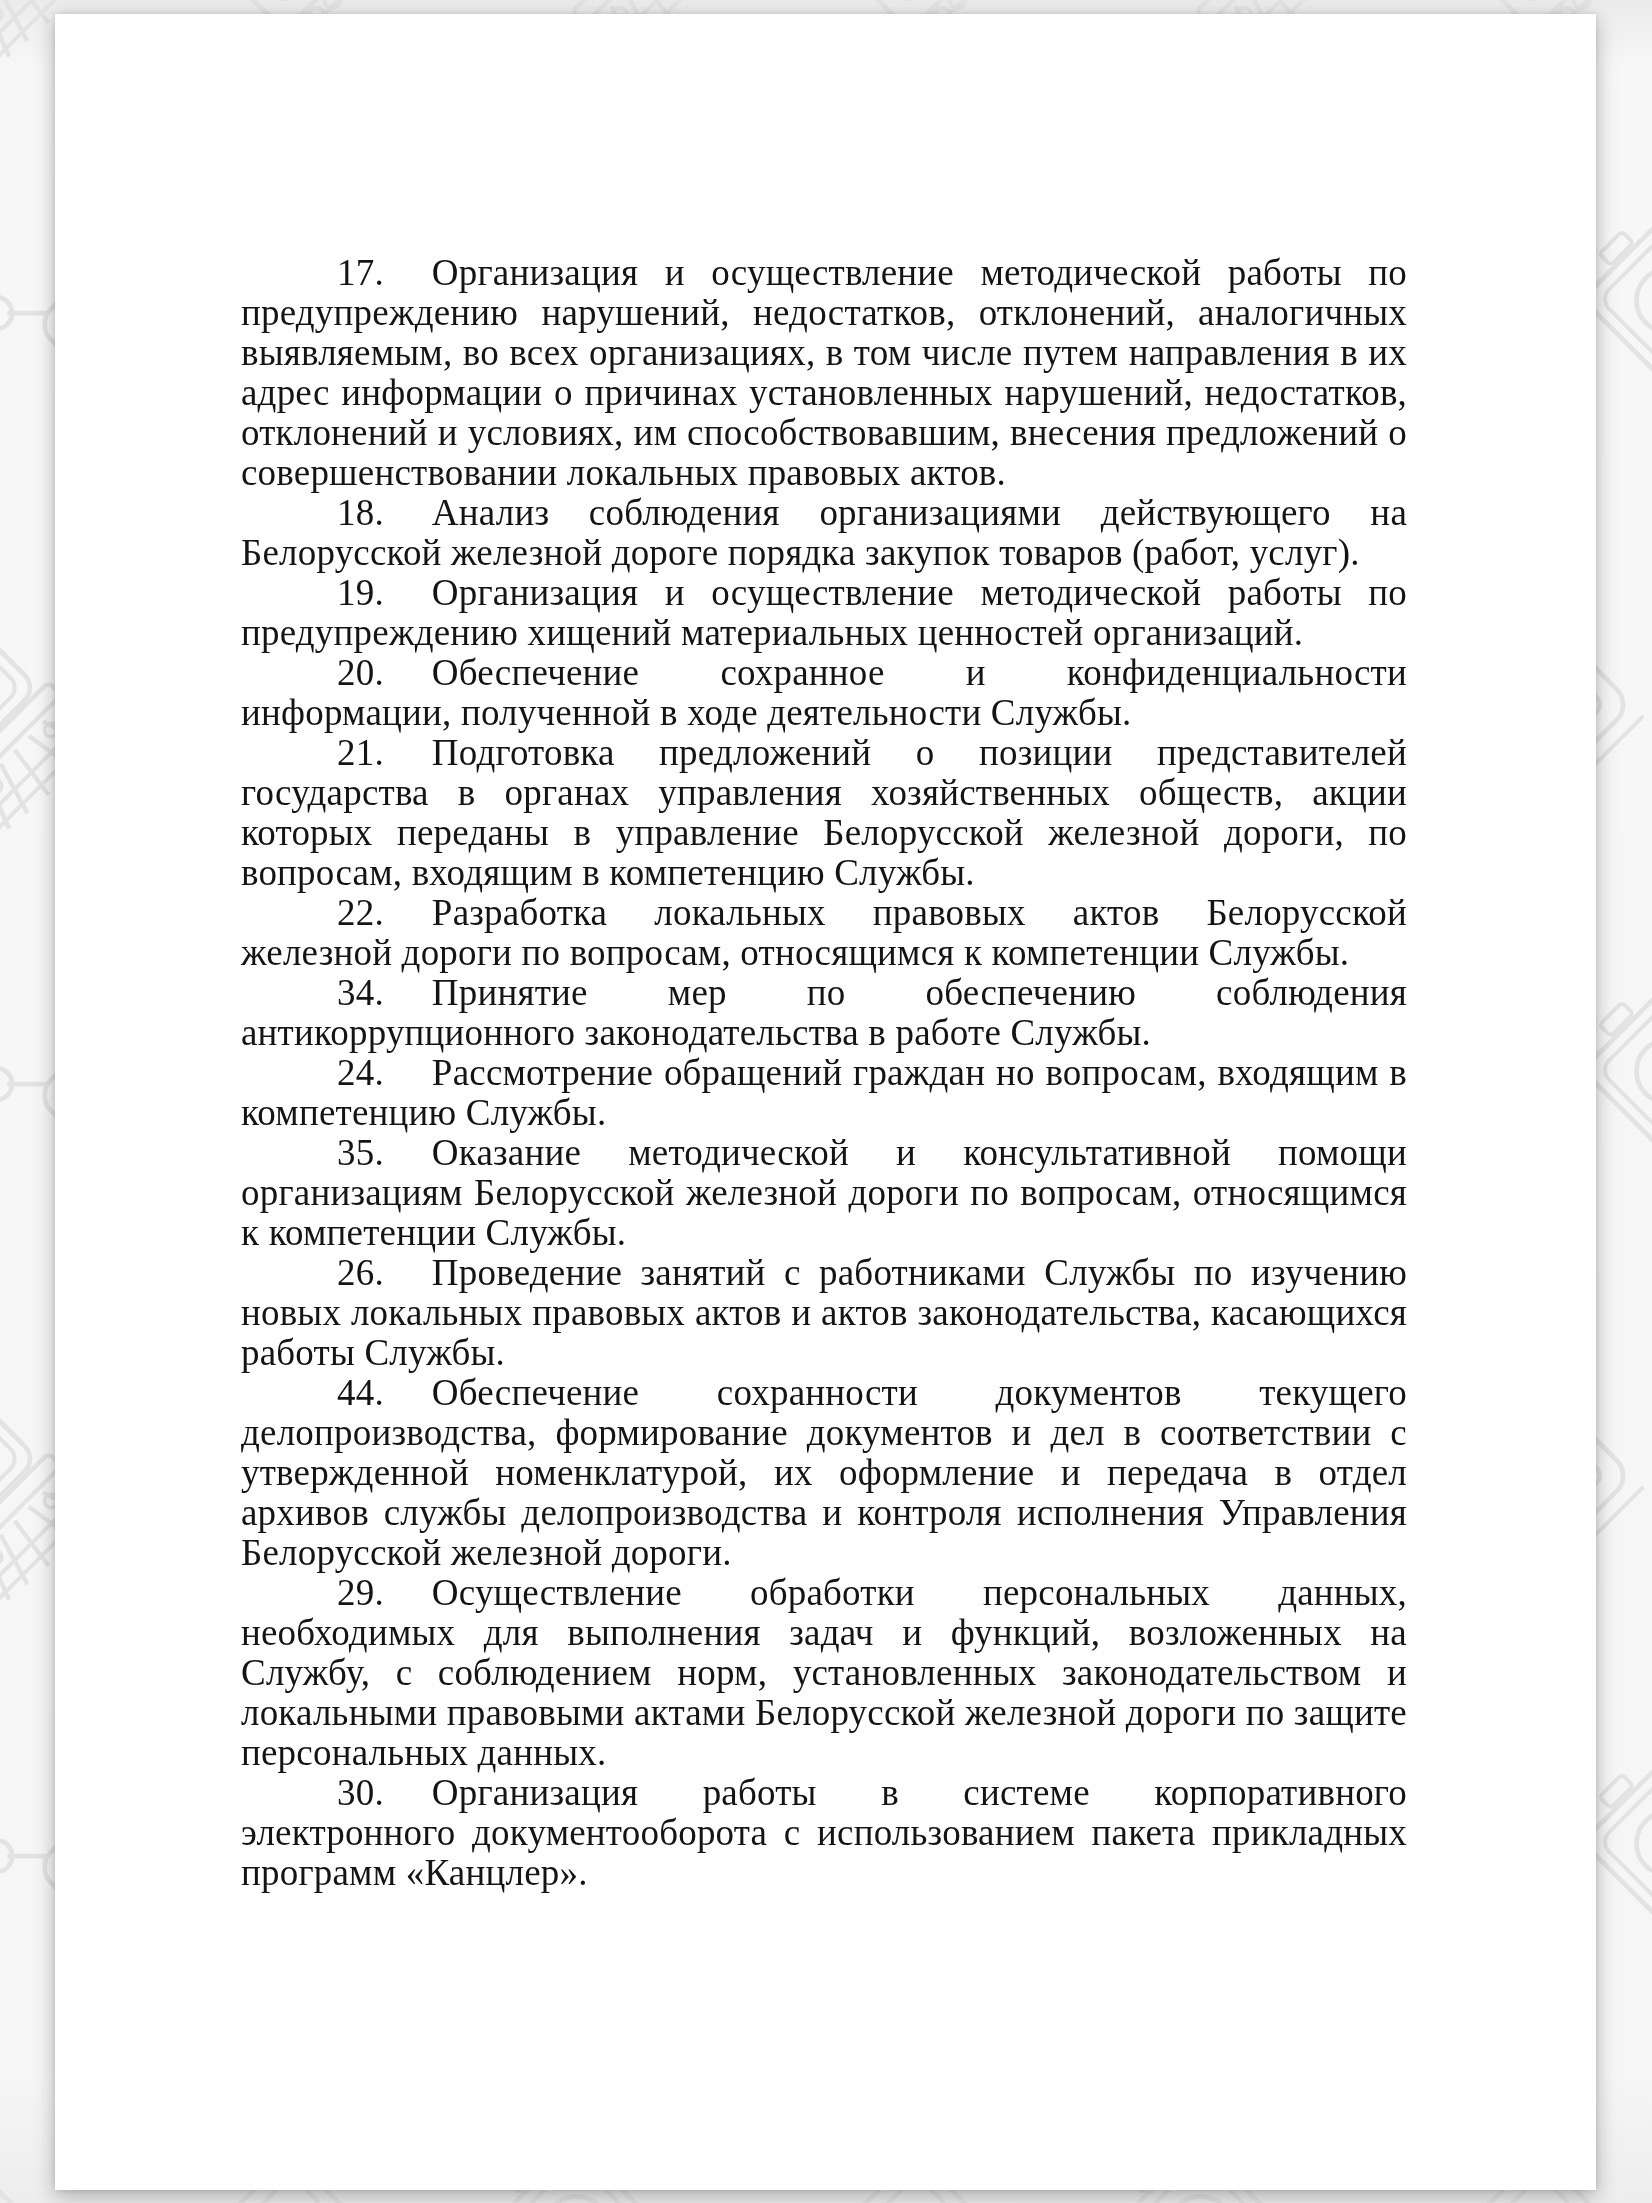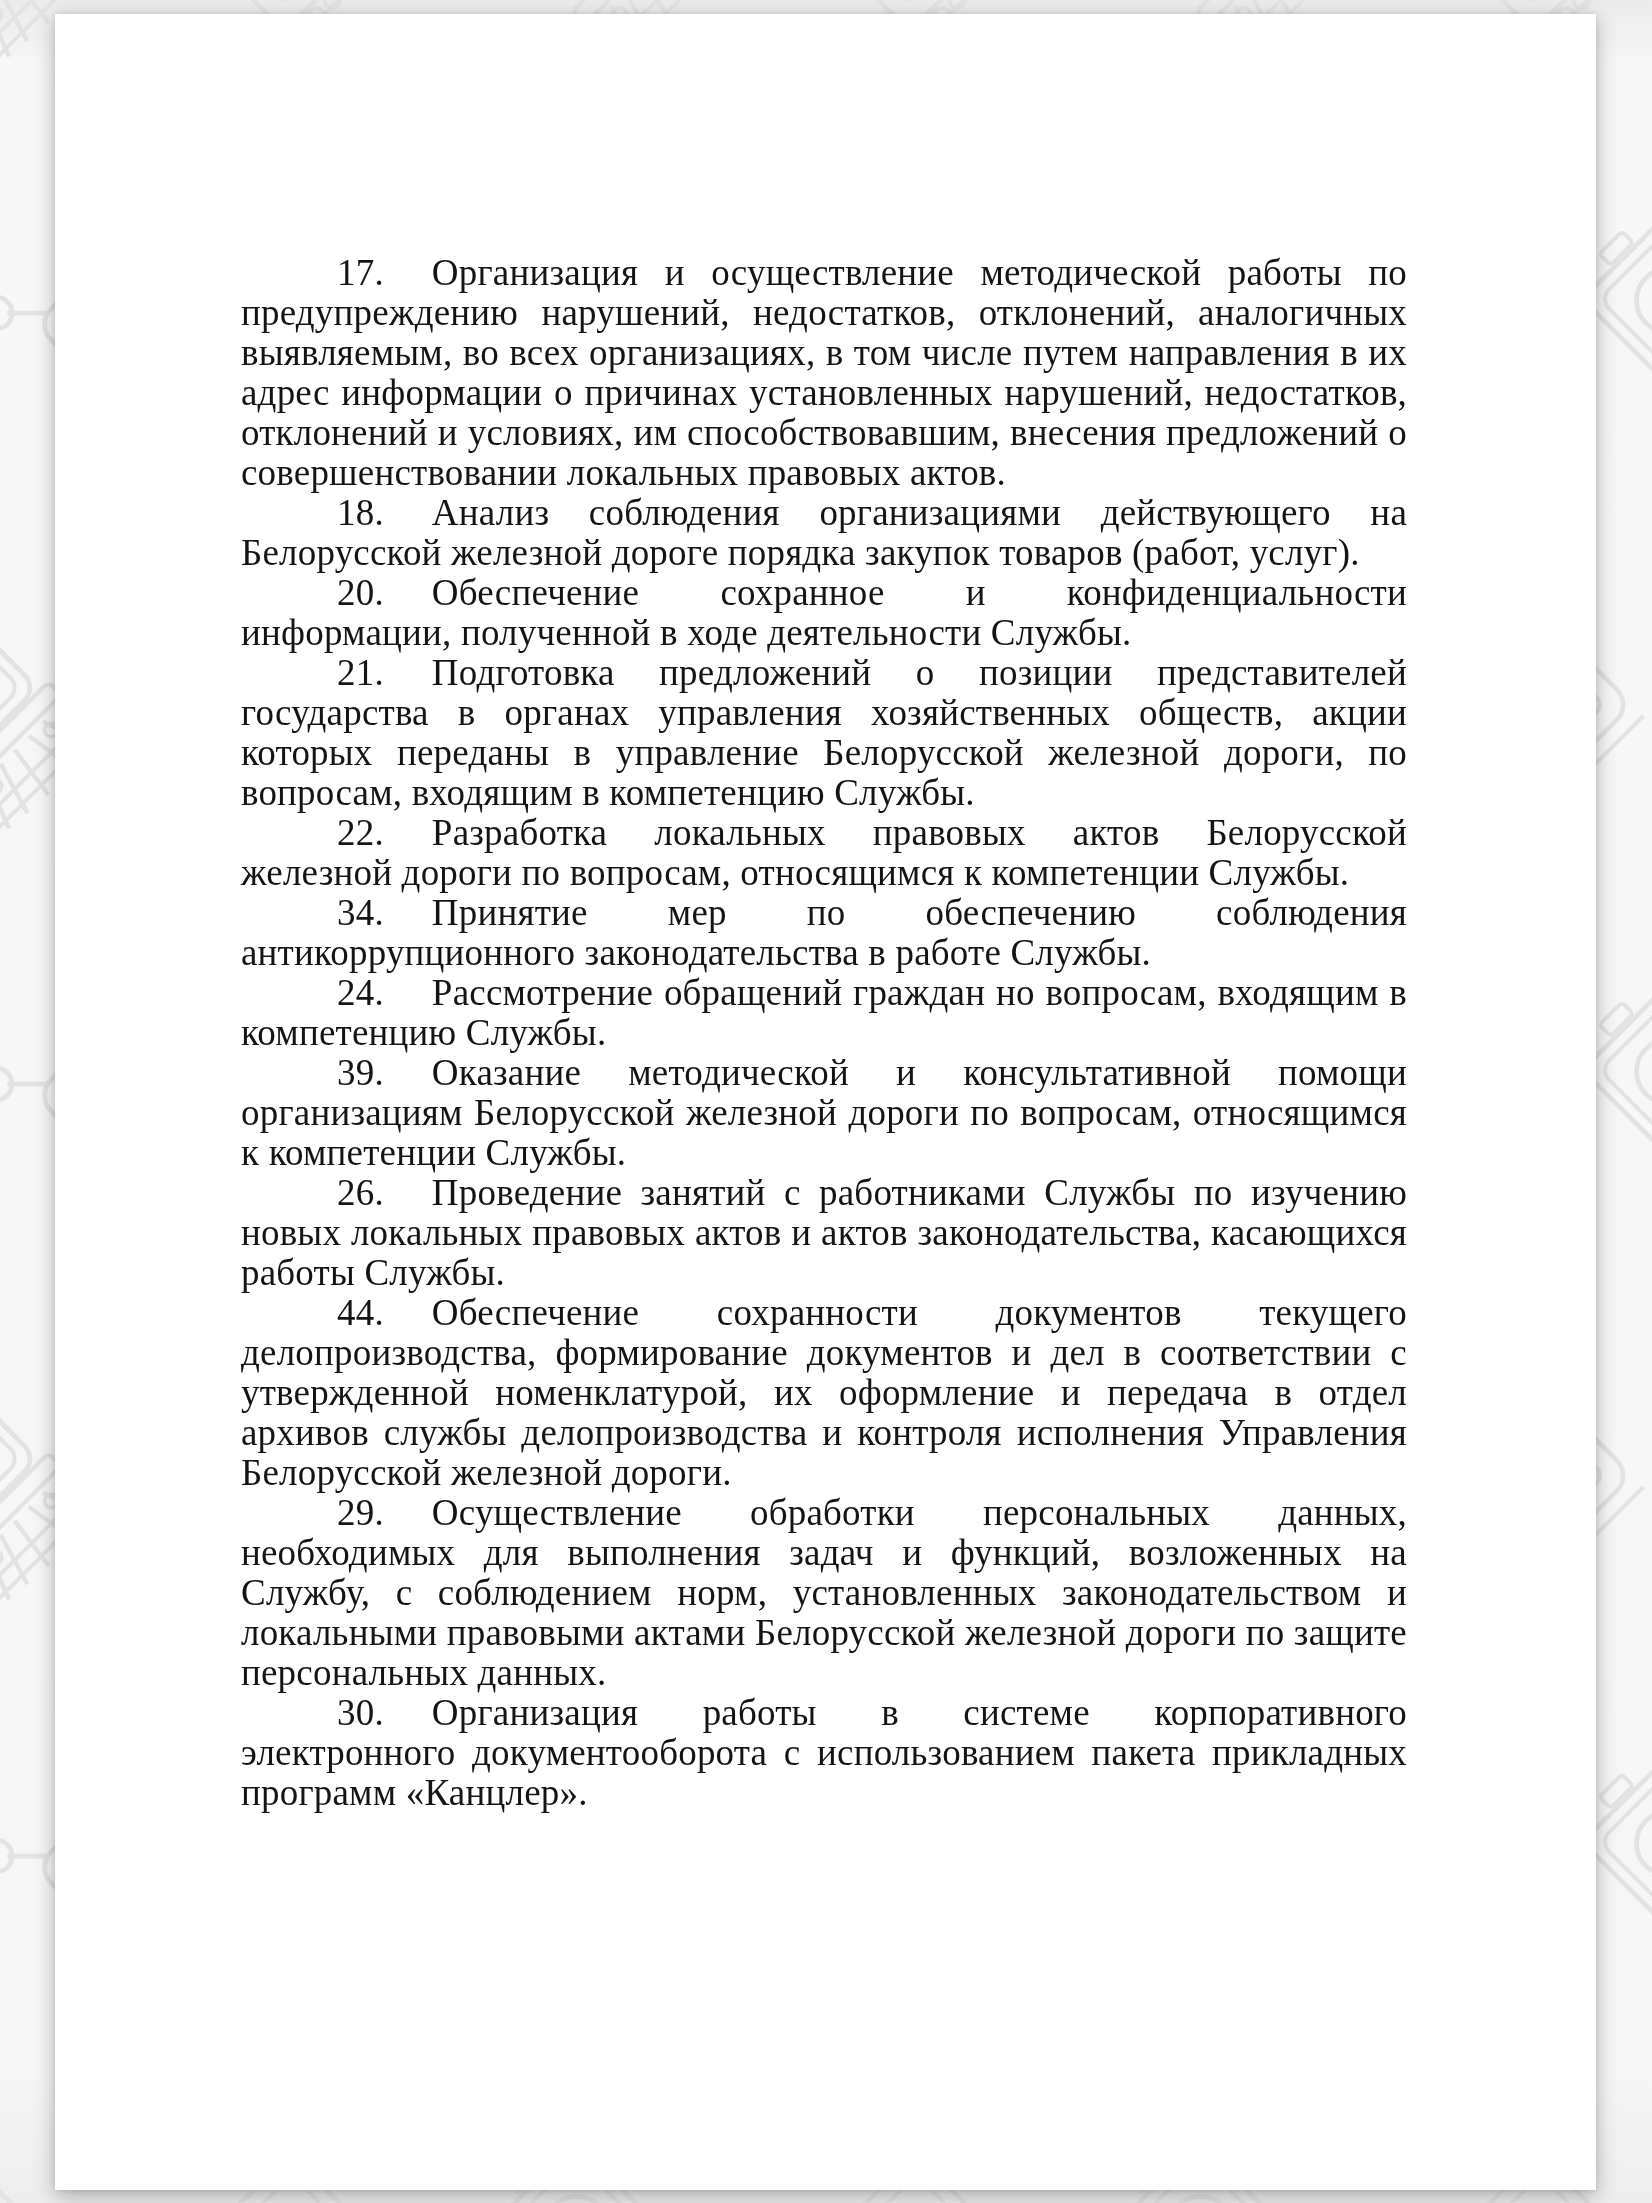--- a/index.html
+++ b/index.html
@@ -230,32 +230,33 @@
       <div class="bg-icon" style="left: 1414px; top: 2130px;"><svg viewBox="0 0 120 120">
           <use href="#train-b"></use>
         </svg></div>
     </div>
   <div class="page">
     <div class="content" id="paragraphs">
   <p><span>17.</span><span class="num-gap"></span><span>Организация и осуществление методической работы по предупреждению нарушений, недостатков, отклонений, аналогичных выявляемым, во всех организациях, в том числе путем направления в их адрес информации о причинах установленных нарушений, недостатков, отклонений и условиях, им способствовавшим, внесения предложений о совершенствовании локальных правовых актов.</span></p>
 
   <p><span>18.</span><span class="num-gap"></span><span>Анализ соблюдения организациями действующего на Белорусской железной дороге порядка закупок товаров (работ, услуг).</span></p>
 
+  <p><span>19.</span><span class="num-gap"></span><span>Организация и осуществление методической работы по предупреждению хищений материальных ценностей организаций.</span></p>
 
   <p><span>20.</span><span class="num-gap"></span><span>Обеспечение сохранное и конфиденциальности информации, полученной в ходе деятельности Службы.</span></p>
 
   <p><span>21.</span><span class="num-gap"></span><span>Подготовка предложений о позиции представителей государства в органах управления хозяйственных обществ, акции которых переданы в управление Белорусской железной дороги, по вопросам, входящим в компетенцию Службы.</span></p>
 
   <p><span>22.</span><span class="num-gap"></span><span>Разработка локальных правовых актов Белорусской железной дороги по вопросам, относящимся к компетенции Службы.</span></p>
 
   <p><span>34.</span><span class="num-gap"></span><span>Принятие мер по обеспечению соблюдения антикоррупционного законодательства в работе Службы.</span></p>
 
   <p><span>24.</span><span class="num-gap"></span><span>Рассмотрение обращений граждан но вопросам, входящим в компетенцию Службы.</span></p>
 
-  <p><span>39.</span><span class="num-gap"></span><span>Оказание методической и консультативной помощи организациям Белорусской железной дороги по вопросам, относящимся к компетенции Службы.</span></p>
+  <p><span>35.</span><span class="num-gap"></span><span>Оказание методической и консультативной помощи организациям Белорусской железной дороги по вопросам, относящимся к компетенции Службы.</span></p>
 
   <p><span>26.</span><span class="num-gap"></span><span>Проведение занятий с работниками Службы по изучению новых локальных правовых актов и актов законодательства, касающихся работы Службы.</span></p>
 
 
   <p><span>44.</span><span class="num-gap"></span><span>Обеспечение сохранности документов текущего делопроизводства, формирование документов и дел в соответствии с утвержденной номенклатурой, их оформление и передача в отдел архивов службы делопроизводства и контроля исполнения Управления Белорусской железной дороги.</span></p>
 
   <p><span>29.</span><span class="num-gap"></span><span>Осуществление обработки персональных данных, необходимых для выполнения задач и функций, возложенных на Службу, с соблюдением норм, установленных законодательством и локальными правовыми актами Белорусской железной дороги по защите персональных данных.</span></p>
 
   <p><span>30.</span><span class="num-gap"></span><span>Организация работы в системе корпоративного электронного документооборота с использованием пакета прикладных программ «Канцлер».</span></p>
 </div>

